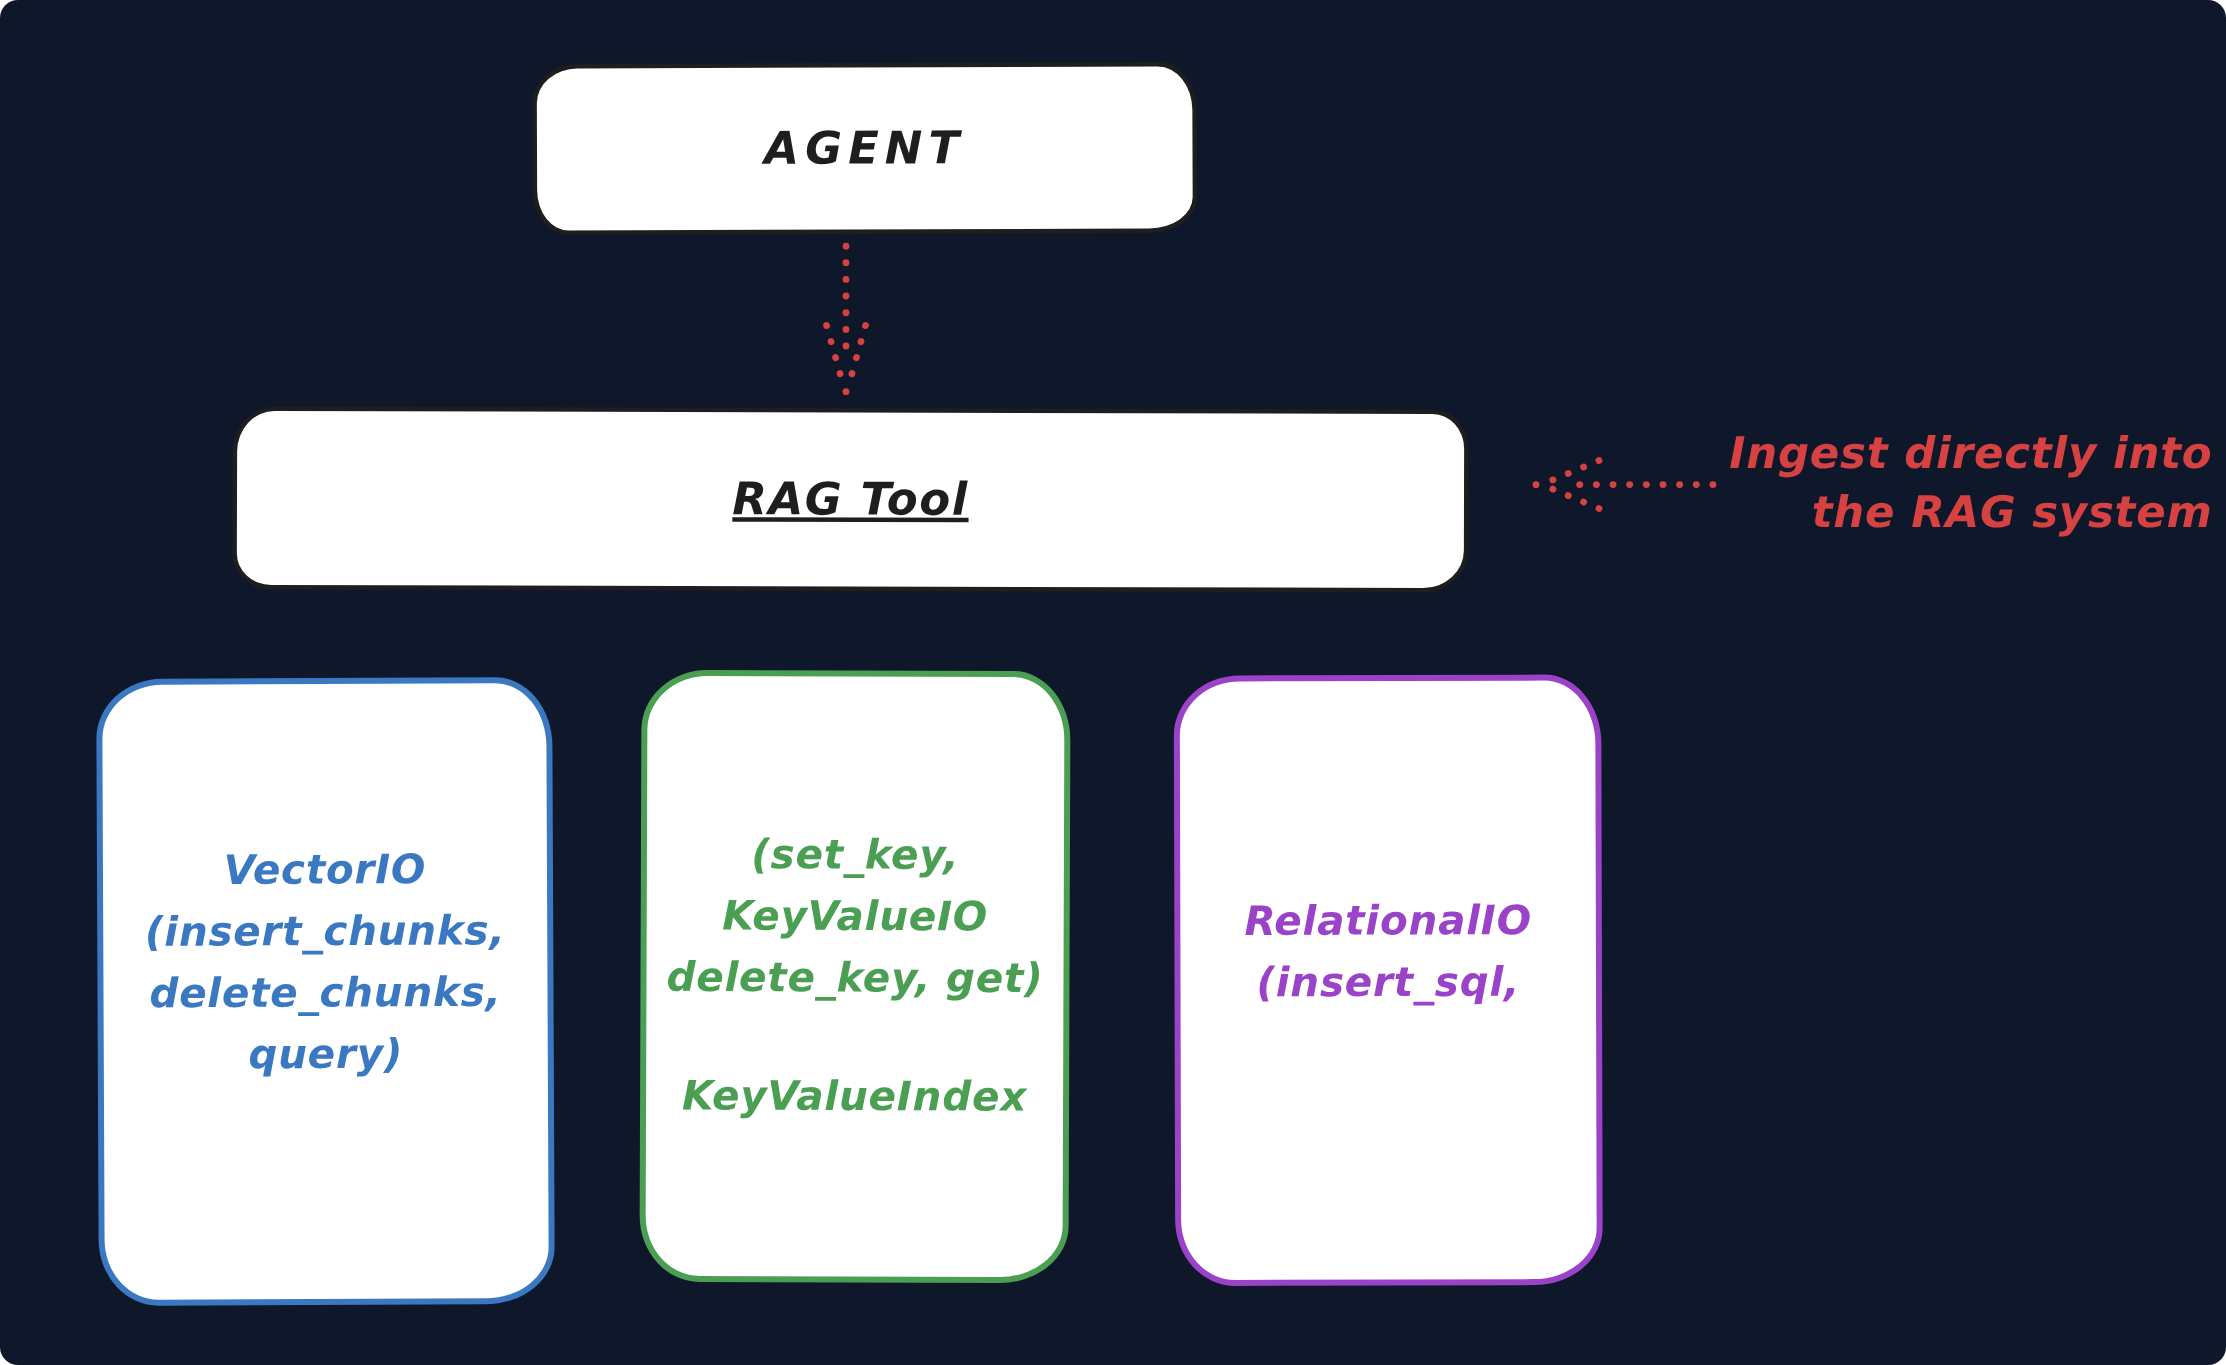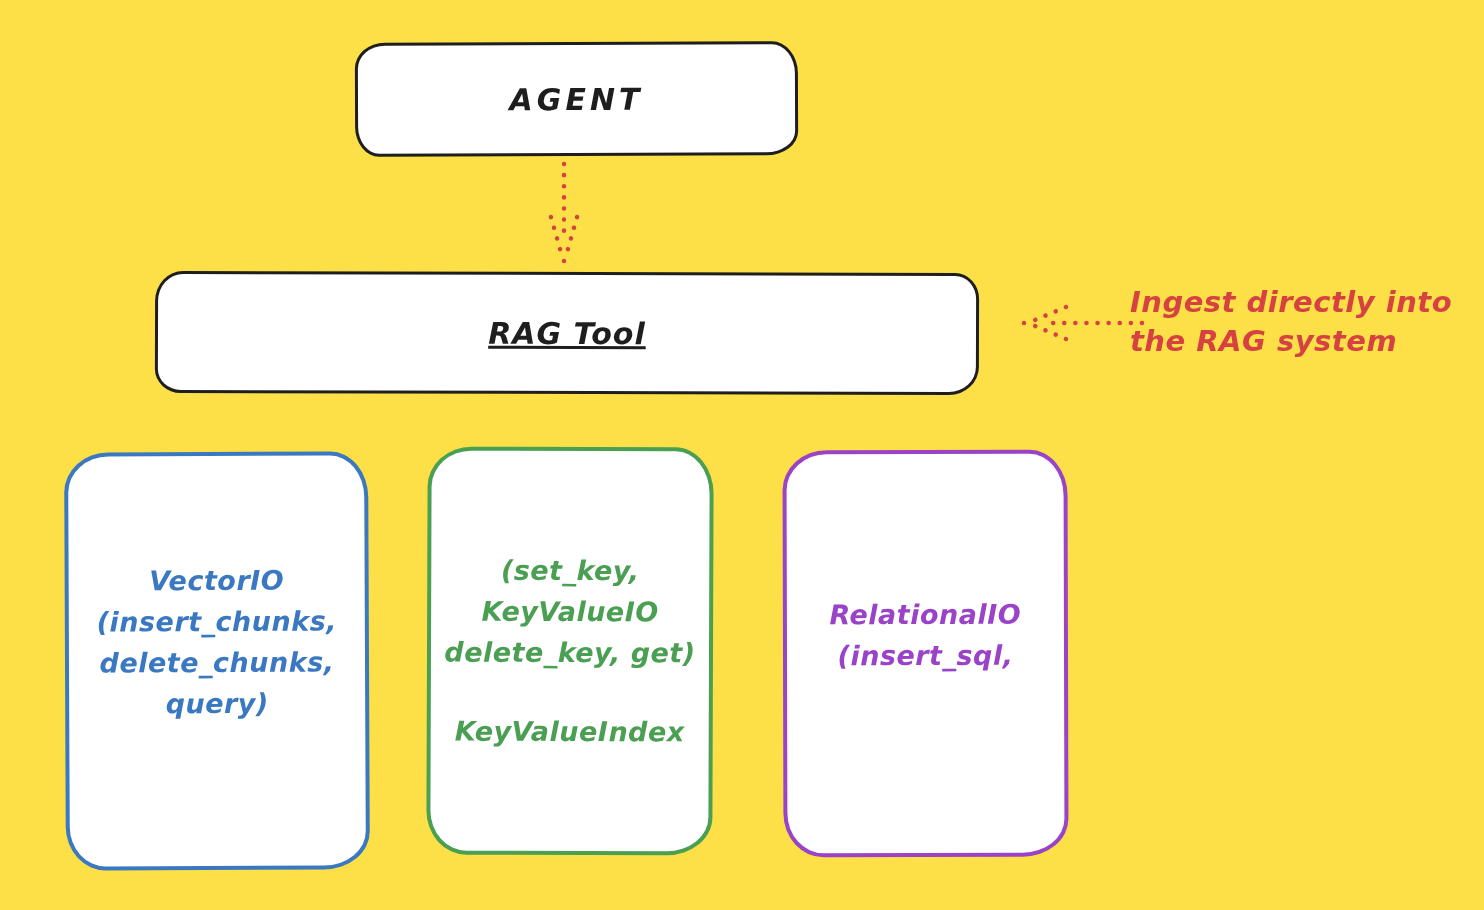--- a/index.html
+++ b/index.html
@@ -5,22 +5,23 @@
   html, body {
     margin: 0;
     padding: 0;
     background: #ffffff;
     font-family: "DejaVu Sans", "Liberation Sans", sans-serif;
   }
   .canvas {
     position: relative;
     width: 1484px;
     height: 910px;
-    background: #fde047;
+    background: #0f172a;
     overflow: hidden;
+    border-radius: 12px;
   }
   
   .sketch-box {
     position: absolute;
     box-sizing: border-box;
     background: #ffffff;
     display: flex;
     align-items: center;
     justify-content: center;
     text-align: center;
@@ -86,21 +87,21 @@
     border-color: #9a42c8;
     color: #9a42c8;
     transform: rotate(-0.15deg);
   }
   .io-spacer { height: 38px; }
   
   .annotation {
     position: absolute;
     left: 1130px; top: 283px;
     width: 345px;
-    text-align: left;
+    text-align: right;
     color: #d64242;
     font-size: 29px;
     font-weight: 700;
     font-style: italic;
     line-height: 39px;
     letter-spacing: 0.5px;
   }
   
   .arrow-svg {
     position: absolute;

